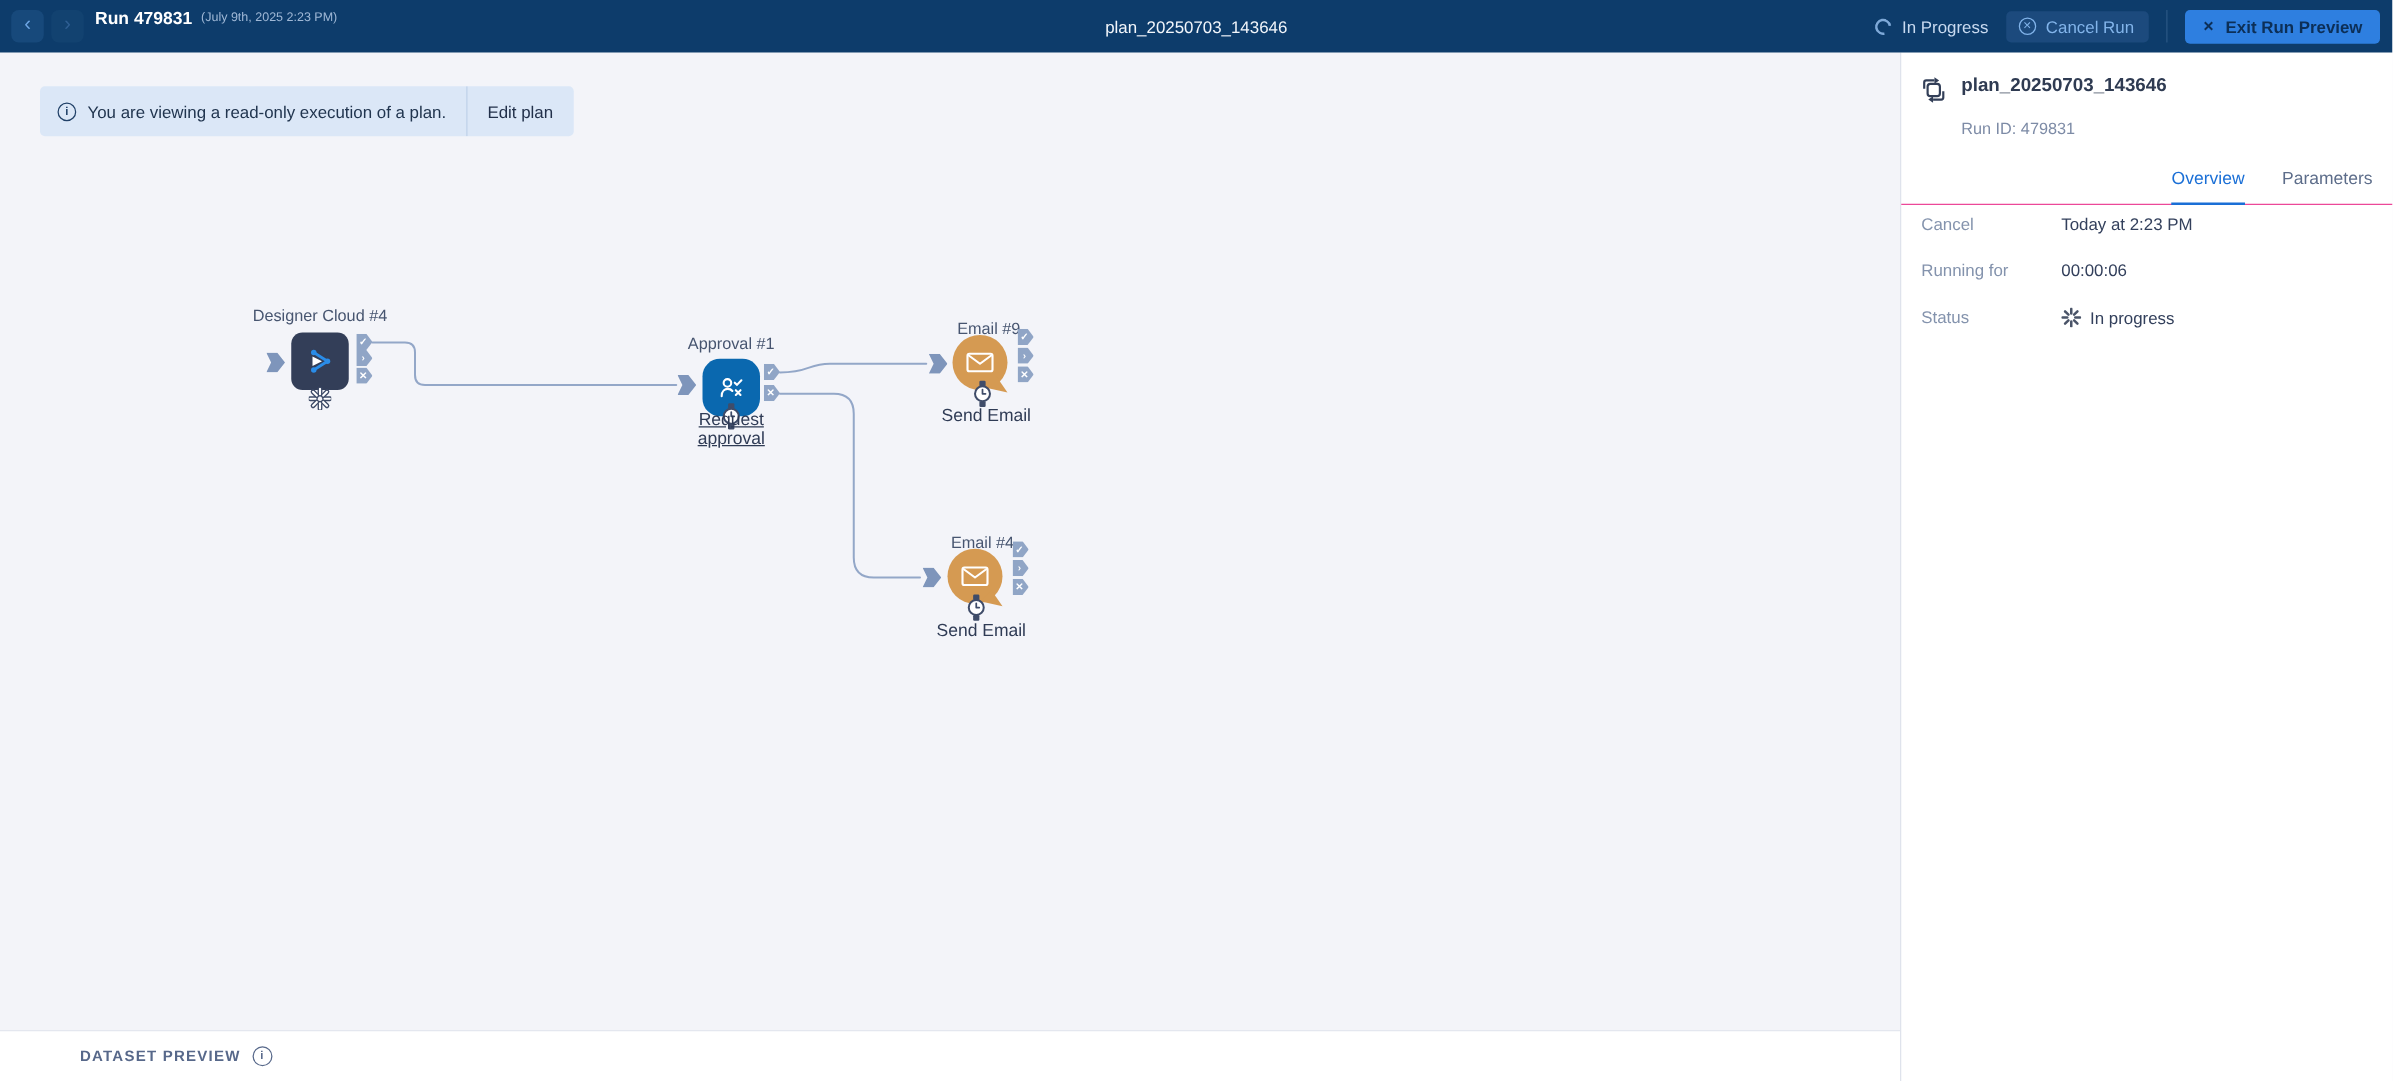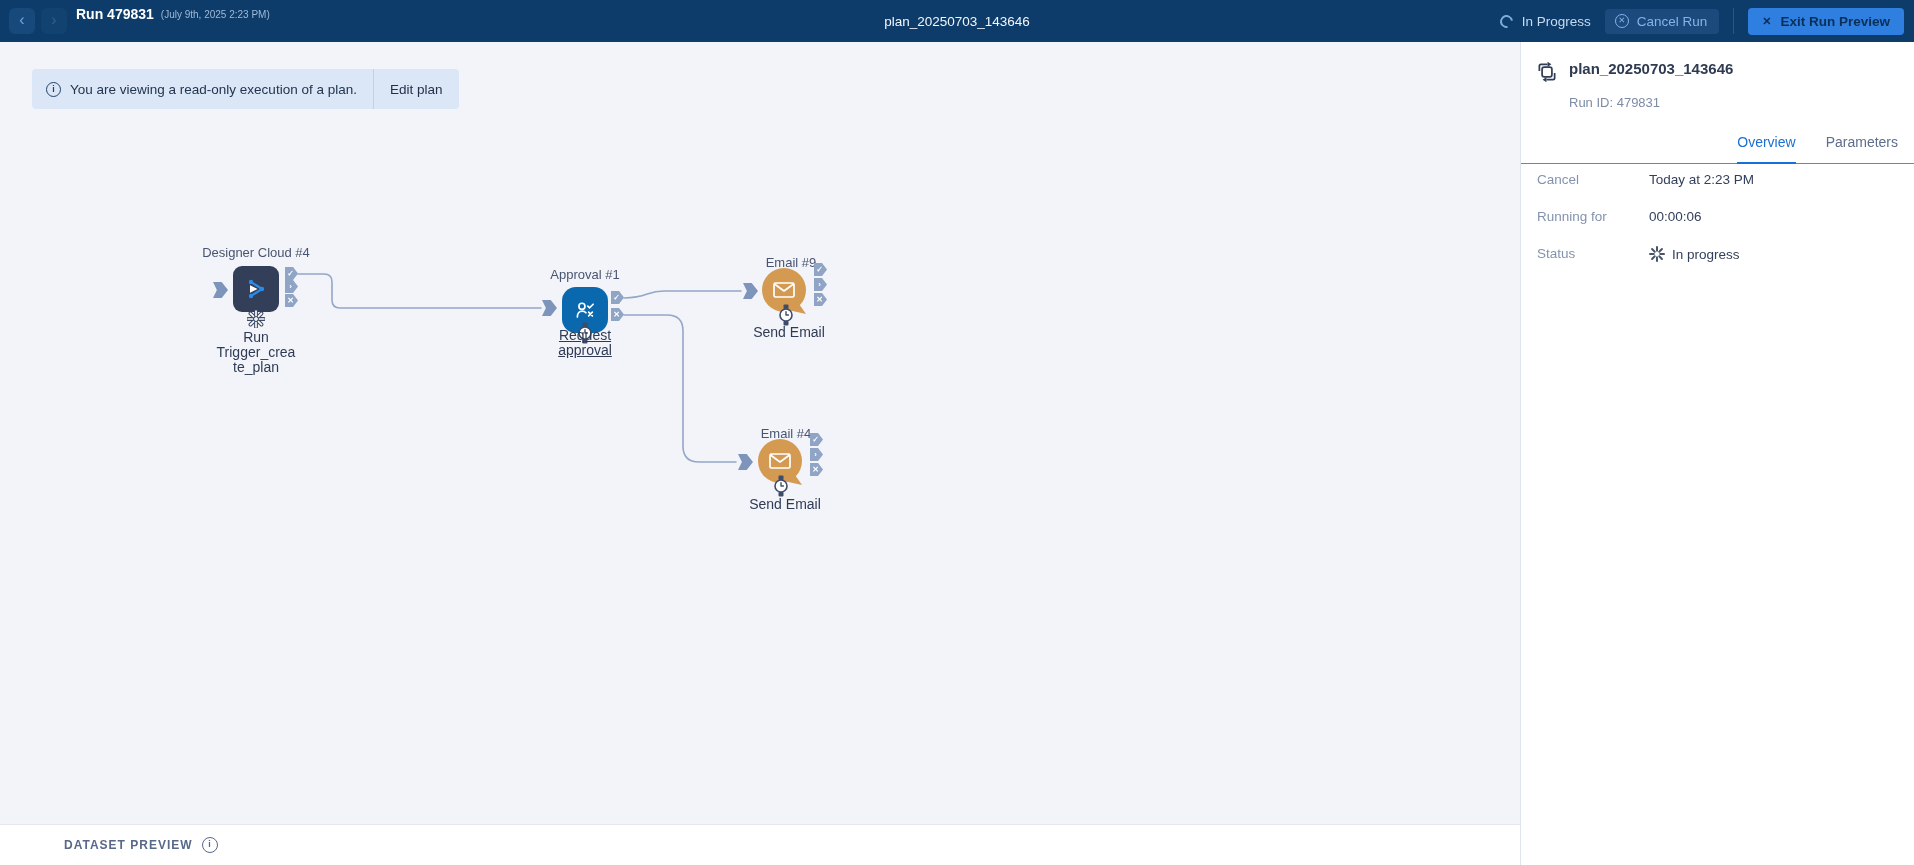--- a/index.html
+++ b/index.html
@@ -178,25 +178,20 @@
         <line x1="11.2" y1="8" x2="15" y2="8"></line>
           <line x1="10.26" y1="10.26" x2="12.95" y2="12.95"></line>
         <line x1="8" y1="11.2" x2="8" y2="15"></line>
           <line x1="5.74" y1="10.26" x2="3.05" y2="12.95"></line>
         <line x1="4.8" y1="8" x2="1" y2="8"></line>
           <line x1="5.74" y1="5.74" x2="3.05" y2="3.05"></line>
         <line x1="8" y1="4.8" x2="8" y2="1"></line>
           <line x1="10.26" y1="5.74" x2="12.95" y2="3.05"></line>
       </g>
     </svg>
-    <div class="node-caption" style="left:176px; top:288px;">
-      <div>Run</div>
-      <div>Trigger_crea</div>
-      <div>te_plan</div>
-    </div>
 
     <div class="node-title" style="left:505px; top:225px;">Approval #1</div>
     <div class="node-box nb-approval" style="left:562px; top:245px;">
       <svg width="23" height="23" viewBox="0 0 22 22">
         <g fill="none" stroke="#ffffff" stroke-width="1.6" stroke-linecap="round">
           <circle cx="7.6" cy="7" r="2.9"></circle>
           <path d="M3.2,17.2 C3.2,13 5.8,11.6 7.8,11.6 C9.6,11.6 10.7,12.3 11.4,13.2"></path>
           <path d="M13.2,6.8 l1.7,1.7 L18.3,5.0"></path>
           <path d="M14.0,12.6 l3.6,3.6 M17.6,12.6 l-3.6,3.6"></path>
         </g>

